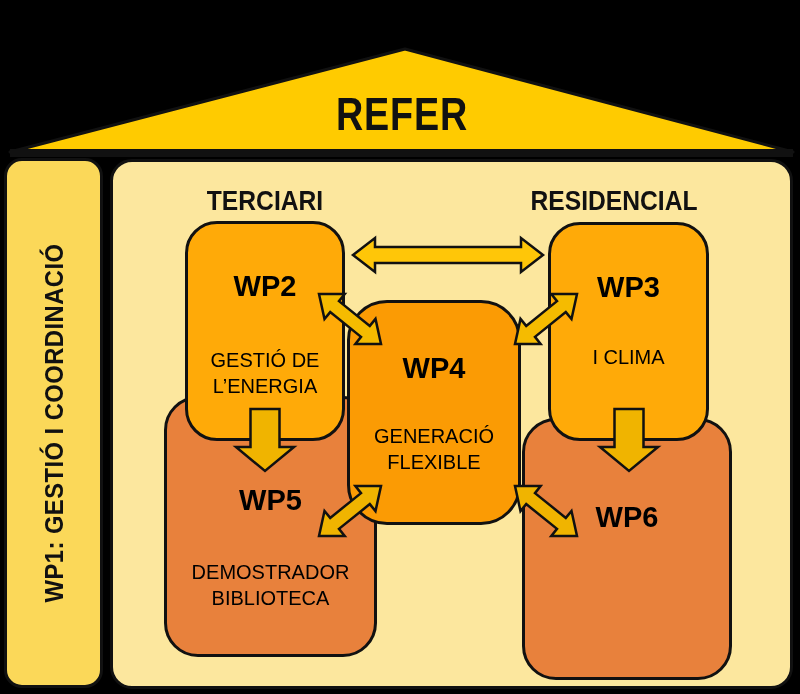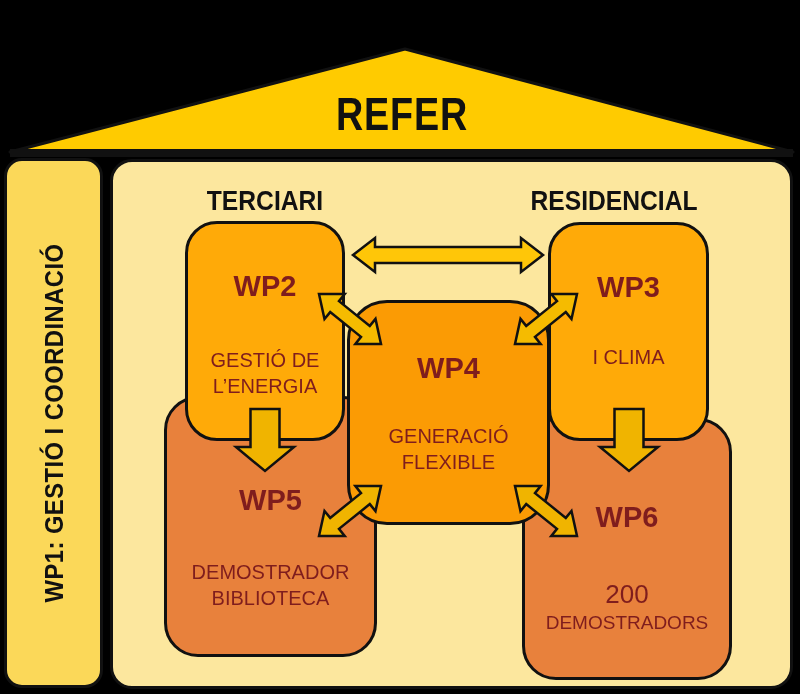--- a/index.html
+++ b/index.html
@@ -20,29 +20,29 @@
     font-size:25px;font-weight:bold;color:#111;white-space:nowrap;letter-spacing:.5px;}
 
   .panel{position:absolute;left:110px;top:159px;width:683px;height:530px;z-index:1;
     background:#FCE79E;border:3px solid #111;border-radius:22px;box-sizing:border-box;}
 
   .col-header{position:absolute;z-index:2;transform:translate(-50%,-50%) scaleX(.88);
     font-size:28px;font-weight:bold;color:#111;white-space:nowrap;}
   .col-header.terciari{left:265px;top:201px;}
   .col-header.residencial{left:614px;top:201px;}
 
-  .wp{position:absolute;box-sizing:border-box;border:3px solid #111;color:#7f1d1d;text-align:center;}
+  .wp{position:absolute;box-sizing:border-box;border:3px solid #111;color:#000000;text-align:center;}
   .wp-title{position:absolute;left:0;right:0;font-size:29px;font-weight:bold;line-height:32px;}
   .wp-desc{position:absolute;left:0;right:0;font-size:20px;line-height:26px;}
   .wp-desc .big{font-size:26px;line-height:31px;}
   .wp-desc .small{font-size:19px;line-height:25px;}
 
   .wp2{left:185px;top:221px;width:160px;height:220px;background:#FFAA08;border-radius:32px;z-index:3;}
   .wp3{left:548px;top:222px;width:161px;height:219px;background:#FFAA08;border-radius:32px;z-index:3;}
-  .wp4{left:347px;top:300px;width:203px;height:225px;background:#FB9B04;border-radius:40px;z-index:4;}
+  .wp4{left:347px;top:300px;width:174px;height:225px;background:#FB9B04;border-radius:40px;z-index:4;}
   .wp5{left:164px;top:396px;width:213px;height:261px;background:#E8813C;border-radius:34px;z-index:2;}
   .wp6{left:522px;top:418px;width:210px;height:262px;background:#E8813C;border-radius:34px;z-index:2;}
 
   .wp2 .wp-title,.wp3 .wp-title{top:46px;}
   .wp4 .wp-title{top:49px;}
   .wp5 .wp-title{top:85px;}
   .wp6 .wp-title{top:80px;}
   .wp2 .wp-desc{top:123px;}
   .wp3 .wp-desc{top:119px;}
   .wp4 .wp-desc{top:120px;}
@@ -96,24 +96,20 @@
   <div class="wp wp5">
     <div class="wp-title">WP5</div>
     <div class="wp-desc">
       <div>DEMOSTRADOR</div>
       <div>BIBLIOTECA</div>
     </div>
   </div>
 
   <div class="wp wp6">
     <div class="wp-title">WP6</div>
-    <div class="wp-desc">
-      <div class="big">200</div>
-      <div class="small">DEMOSTRADORS</div>
-    </div>
   </div>
 
   <svg id="arrow-layer" class="layer" width="800" height="694" viewBox="0 0 800 694">
 
     <polygon points="353,255 375,272 375,263 521,263 521,272 543,255 521,238 521,247 375,247 375,238" fill="#FFC608" stroke="#111" stroke-width="2.5"></polygon>
 
     <polygon points="319,294 324.5,319 330.2,312.1 361,336.9 355.4,343.9 381,344 375.5,318.9 369.8,325.9 339,301.1 344.7,294.1" fill="#F5BB00" stroke="#111" stroke-width="2.5"></polygon>
 
     <polygon points="577,294 571.5,319 565.8,312.1 535,336.9 540.6,343.9 515,344 520.5,318.9 526.2,325.9 557,301.1 551.3,294.1" fill="#F5BB00" stroke="#111" stroke-width="2.5"></polygon>
 

